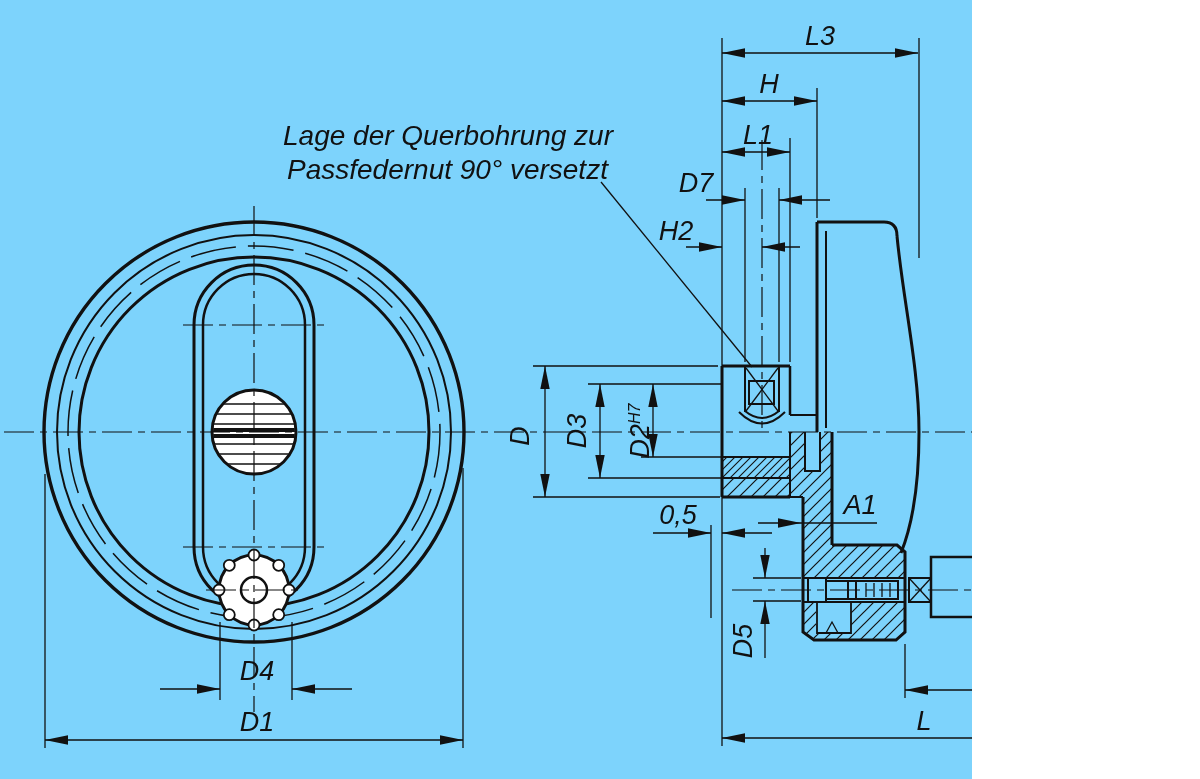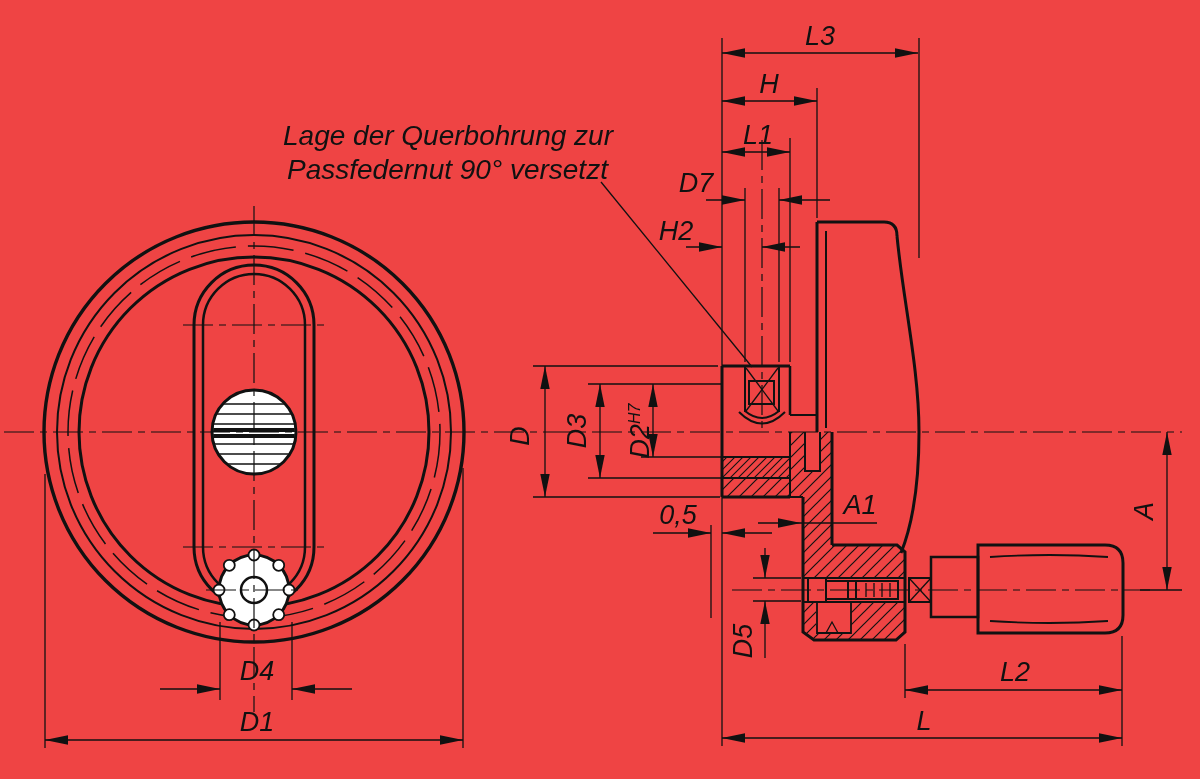--- a/index.html
+++ b/index.html
@@ -1,16 +1,16 @@
 <!DOCTYPE html>
 <html><head>
 <meta charset="utf-8">
 <style>
   html,body{margin:0;padding:0;background:#fff;}
-  .sheet{position:relative;width:1200px;height:779px;background:#ef4444;overflow:hidden;}
+  .sheet{position:relative;width:972px;height:779px;background:#7dd3fc;overflow:hidden;}
   svg{display:block;}
   svg *{vector-effect:none;}
   .ink{stroke:#111;fill:none;}
   .ol35{stroke-width:3.4;}
   .ol3{stroke-width:3;}
   .ol25{stroke-width:2.5;}
   .ol2{stroke-width:2;}
   .ol18{stroke-width:1.8;}
   .thin{stroke-width:1.3;}
   .cl{stroke-width:1.2;stroke-dasharray:30 6 7 6;}

